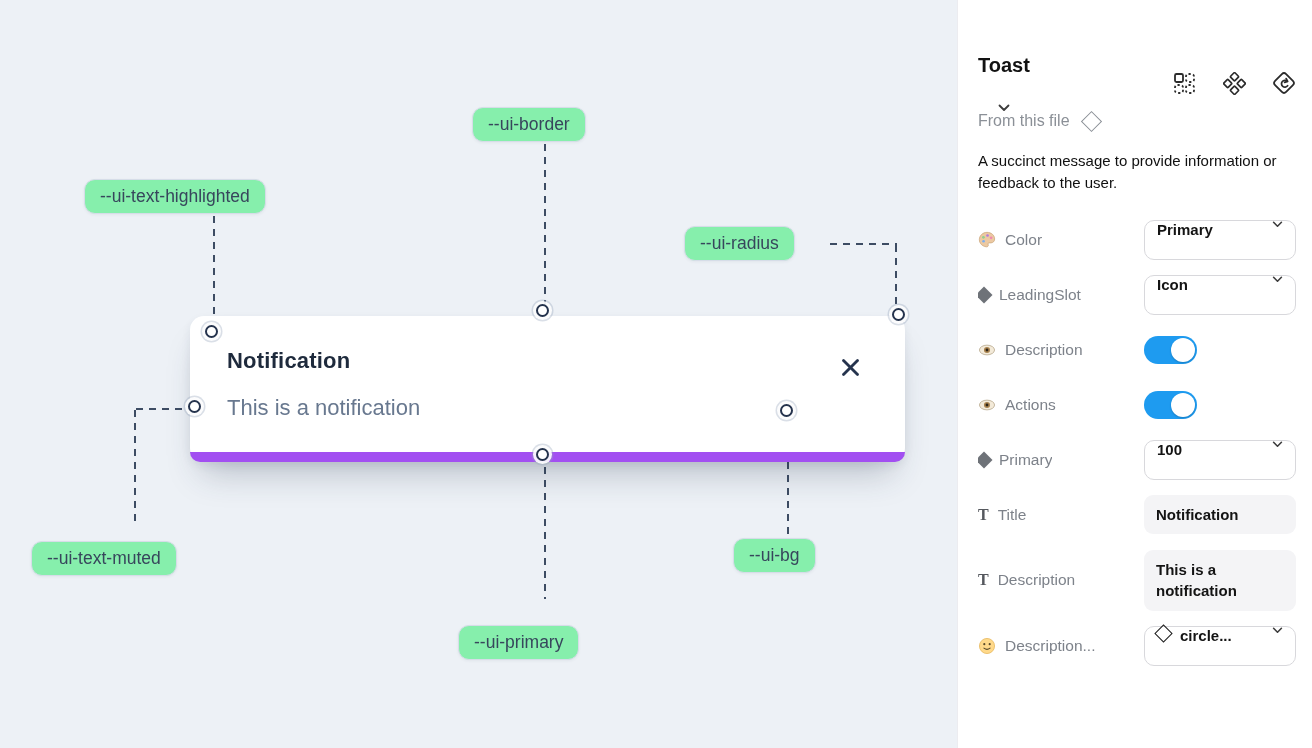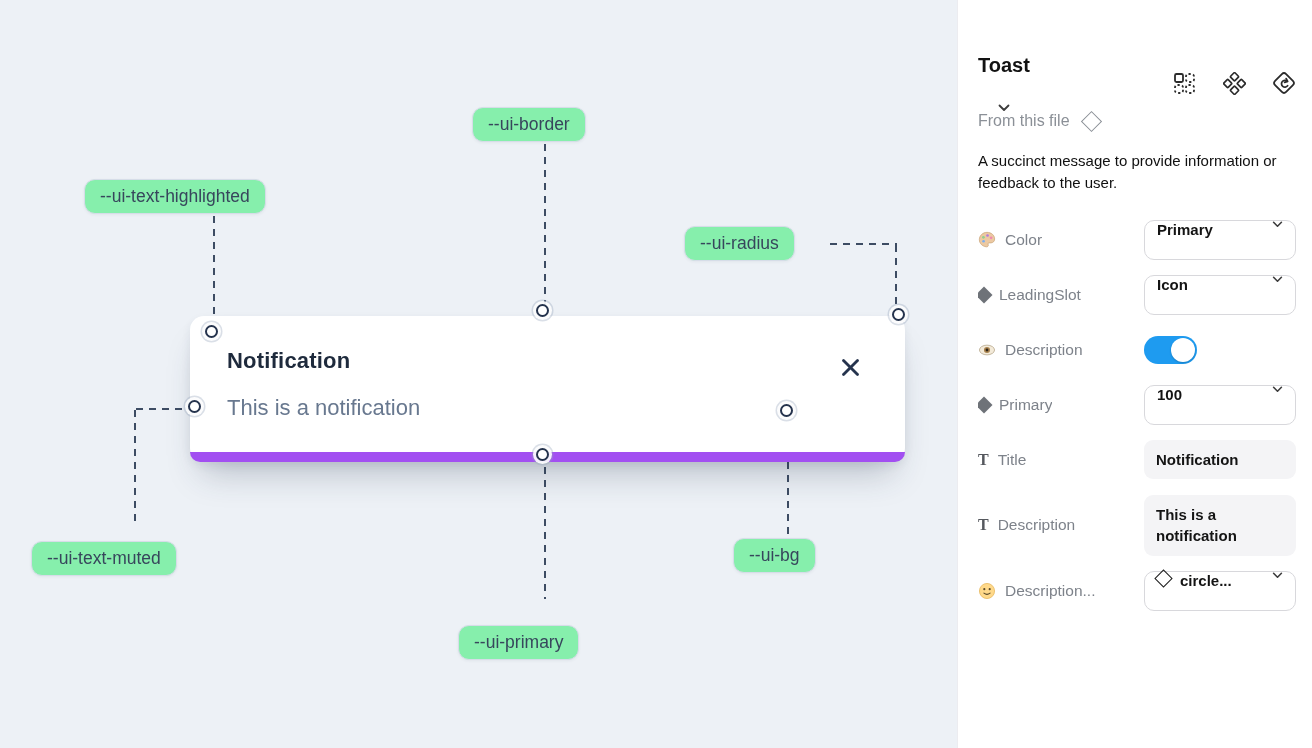--- a/index.html
+++ b/index.html
@@ -227,20 +227,35 @@
           </svg>
           <span class="txt">Description</span>
         </div>
         <div class="prop-control">
           <div class="toggle toggle-on" style="background: rgb(30, 155, 240);">
               <span class="knob"></span>
             </div>
         </div>
       </div>
 
+      <div class="prop-row">
+        <div class="prop-label">
+          <svg class="prop-emoji" viewBox="0 0 20 20">
+            <ellipse cx="10" cy="10" rx="8.4" ry="5.4" fill="#f3ead9" stroke="#b9a98e" stroke-width="0.9"></ellipse>
+            <circle cx="10" cy="10" r="3.4" fill="#a9834f"></circle>
+              <circle cx="10" cy="10" r="1.6" fill="#2d2418"></circle>
+          </svg>
+          <span class="txt">Actions</span>
+        </div>
+        <div class="prop-control">
+          <div class="toggle toggle-on" style="background: rgb(30, 155, 240);">
+              <span class="knob"></span>
+            </div>
+        </div>
+      </div>
 
       <div class="prop-row">
         <div class="prop-label">
           <span class="icon-diamond-solid"></span>
           <span class="txt">Primary</span>
         </div>
         <div class="prop-control">
           <div class="select">
             <span class="val">100</span>
             <svg width="11" height="7" viewBox="0 0 12 8">

